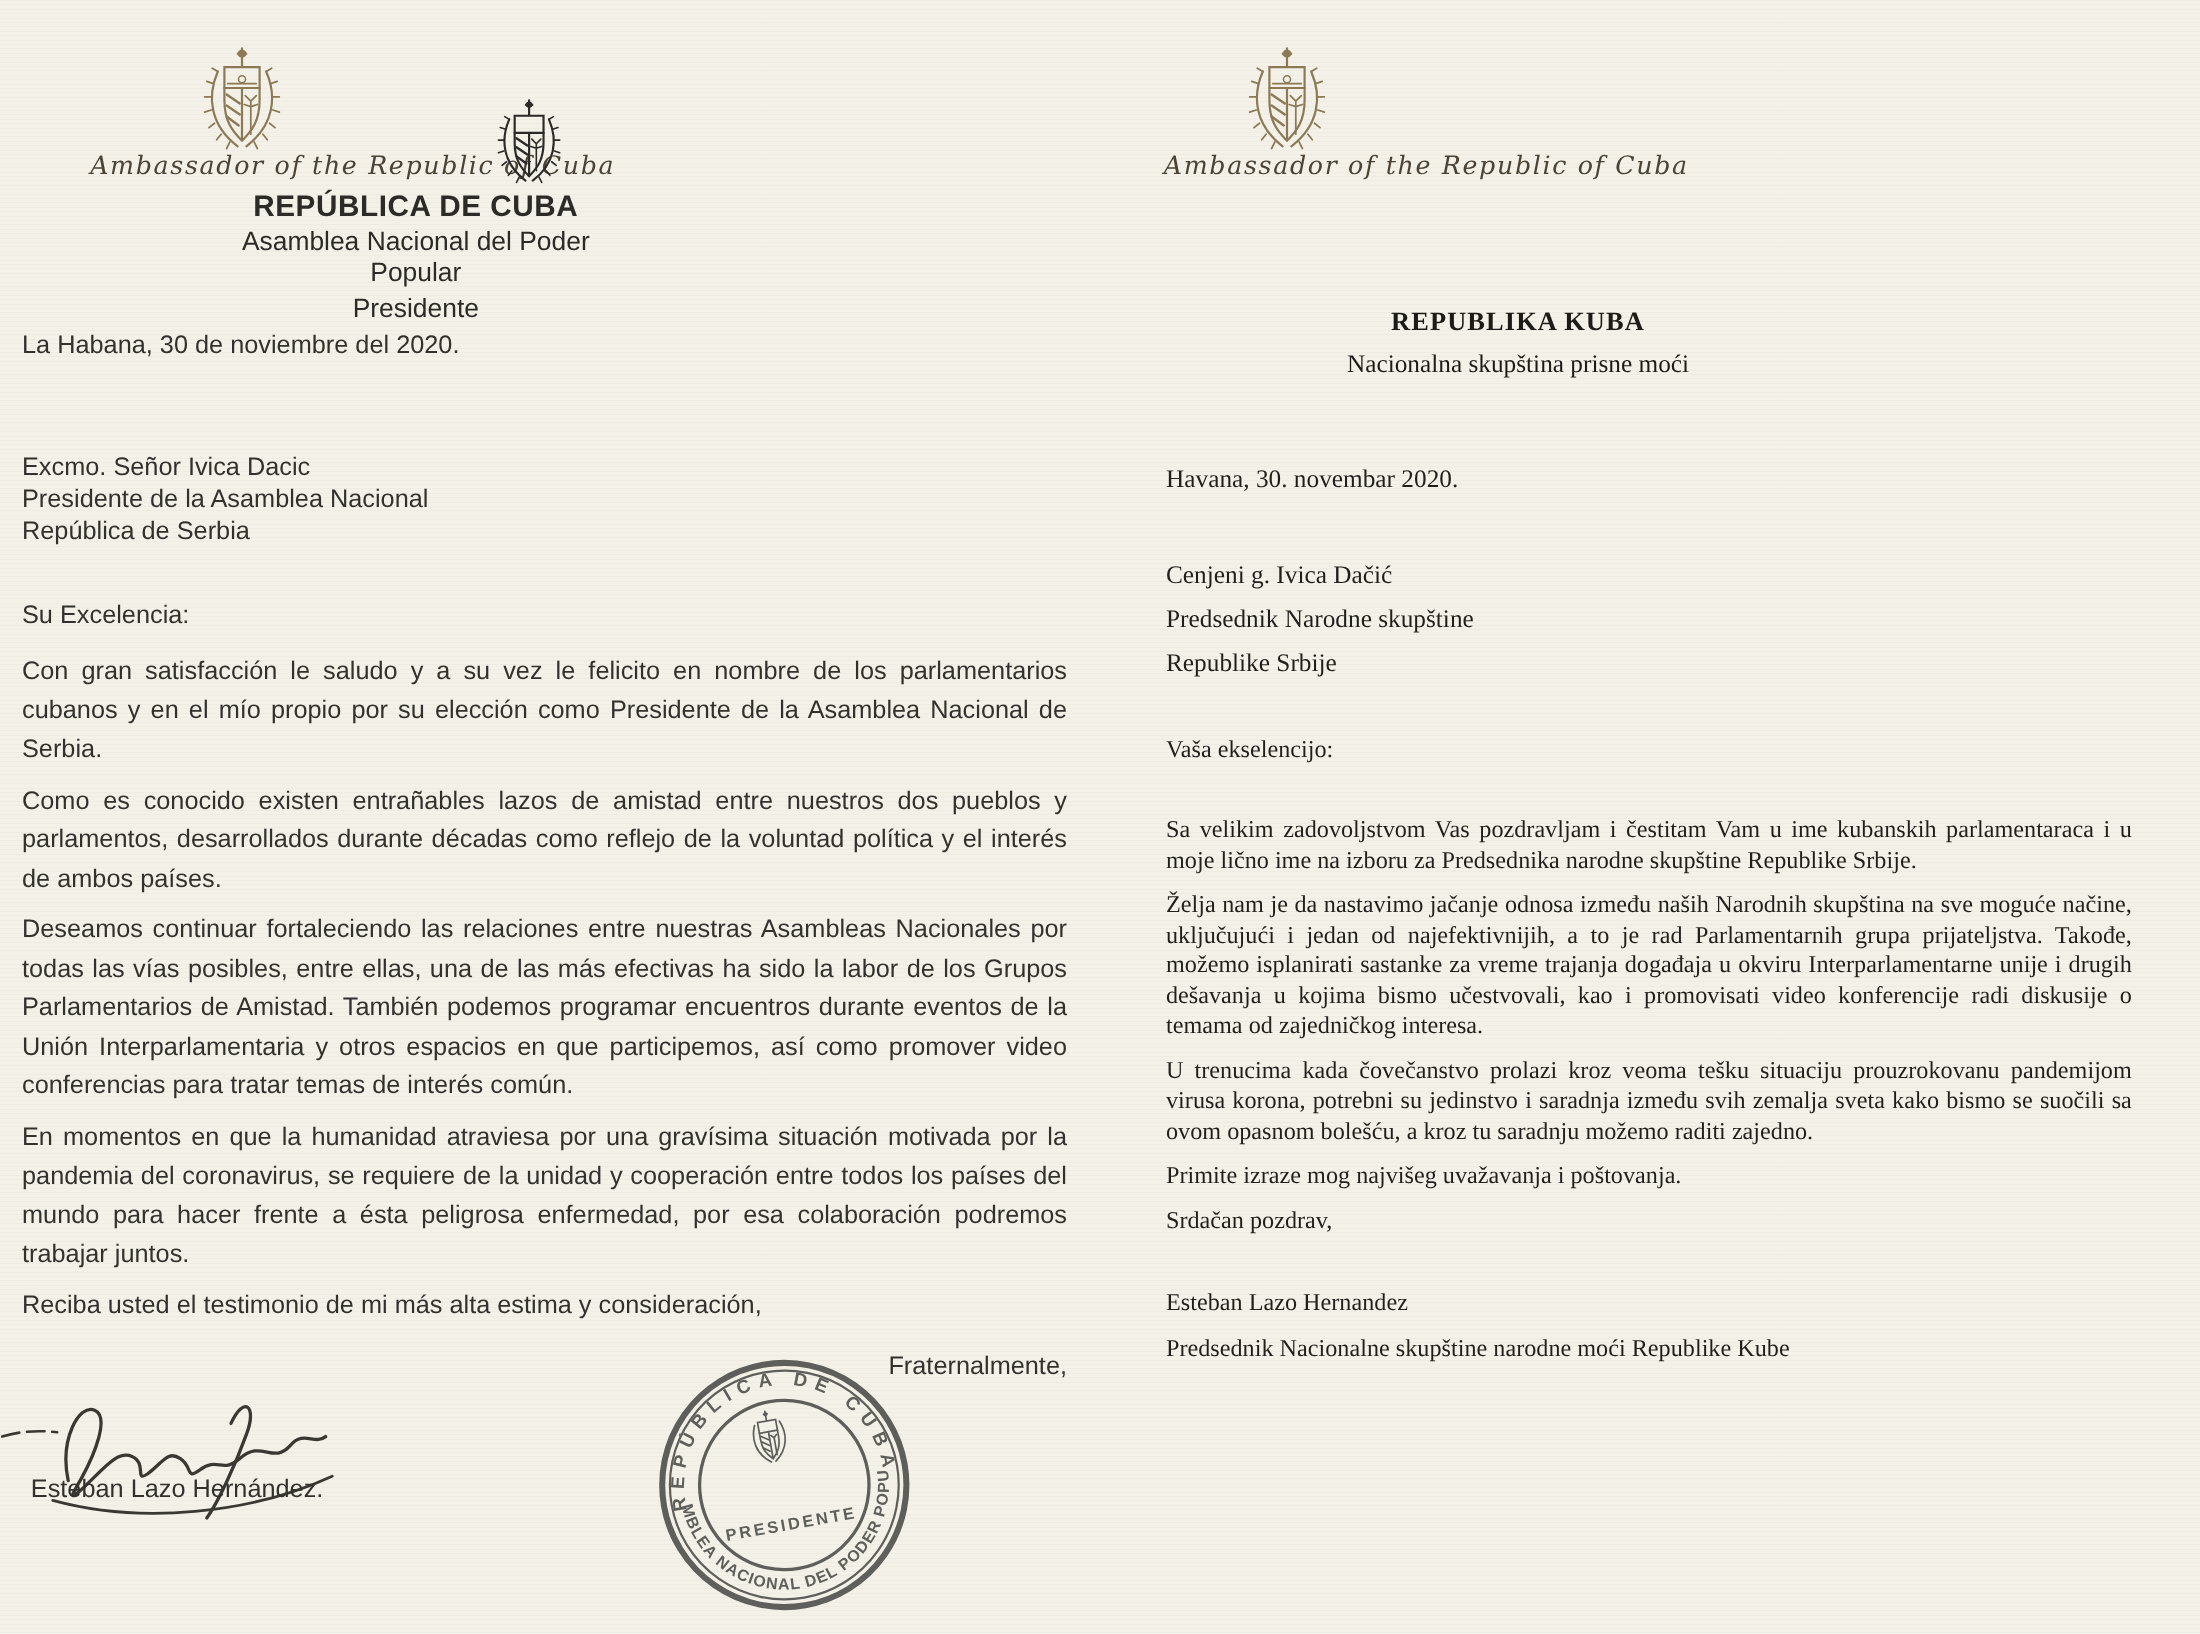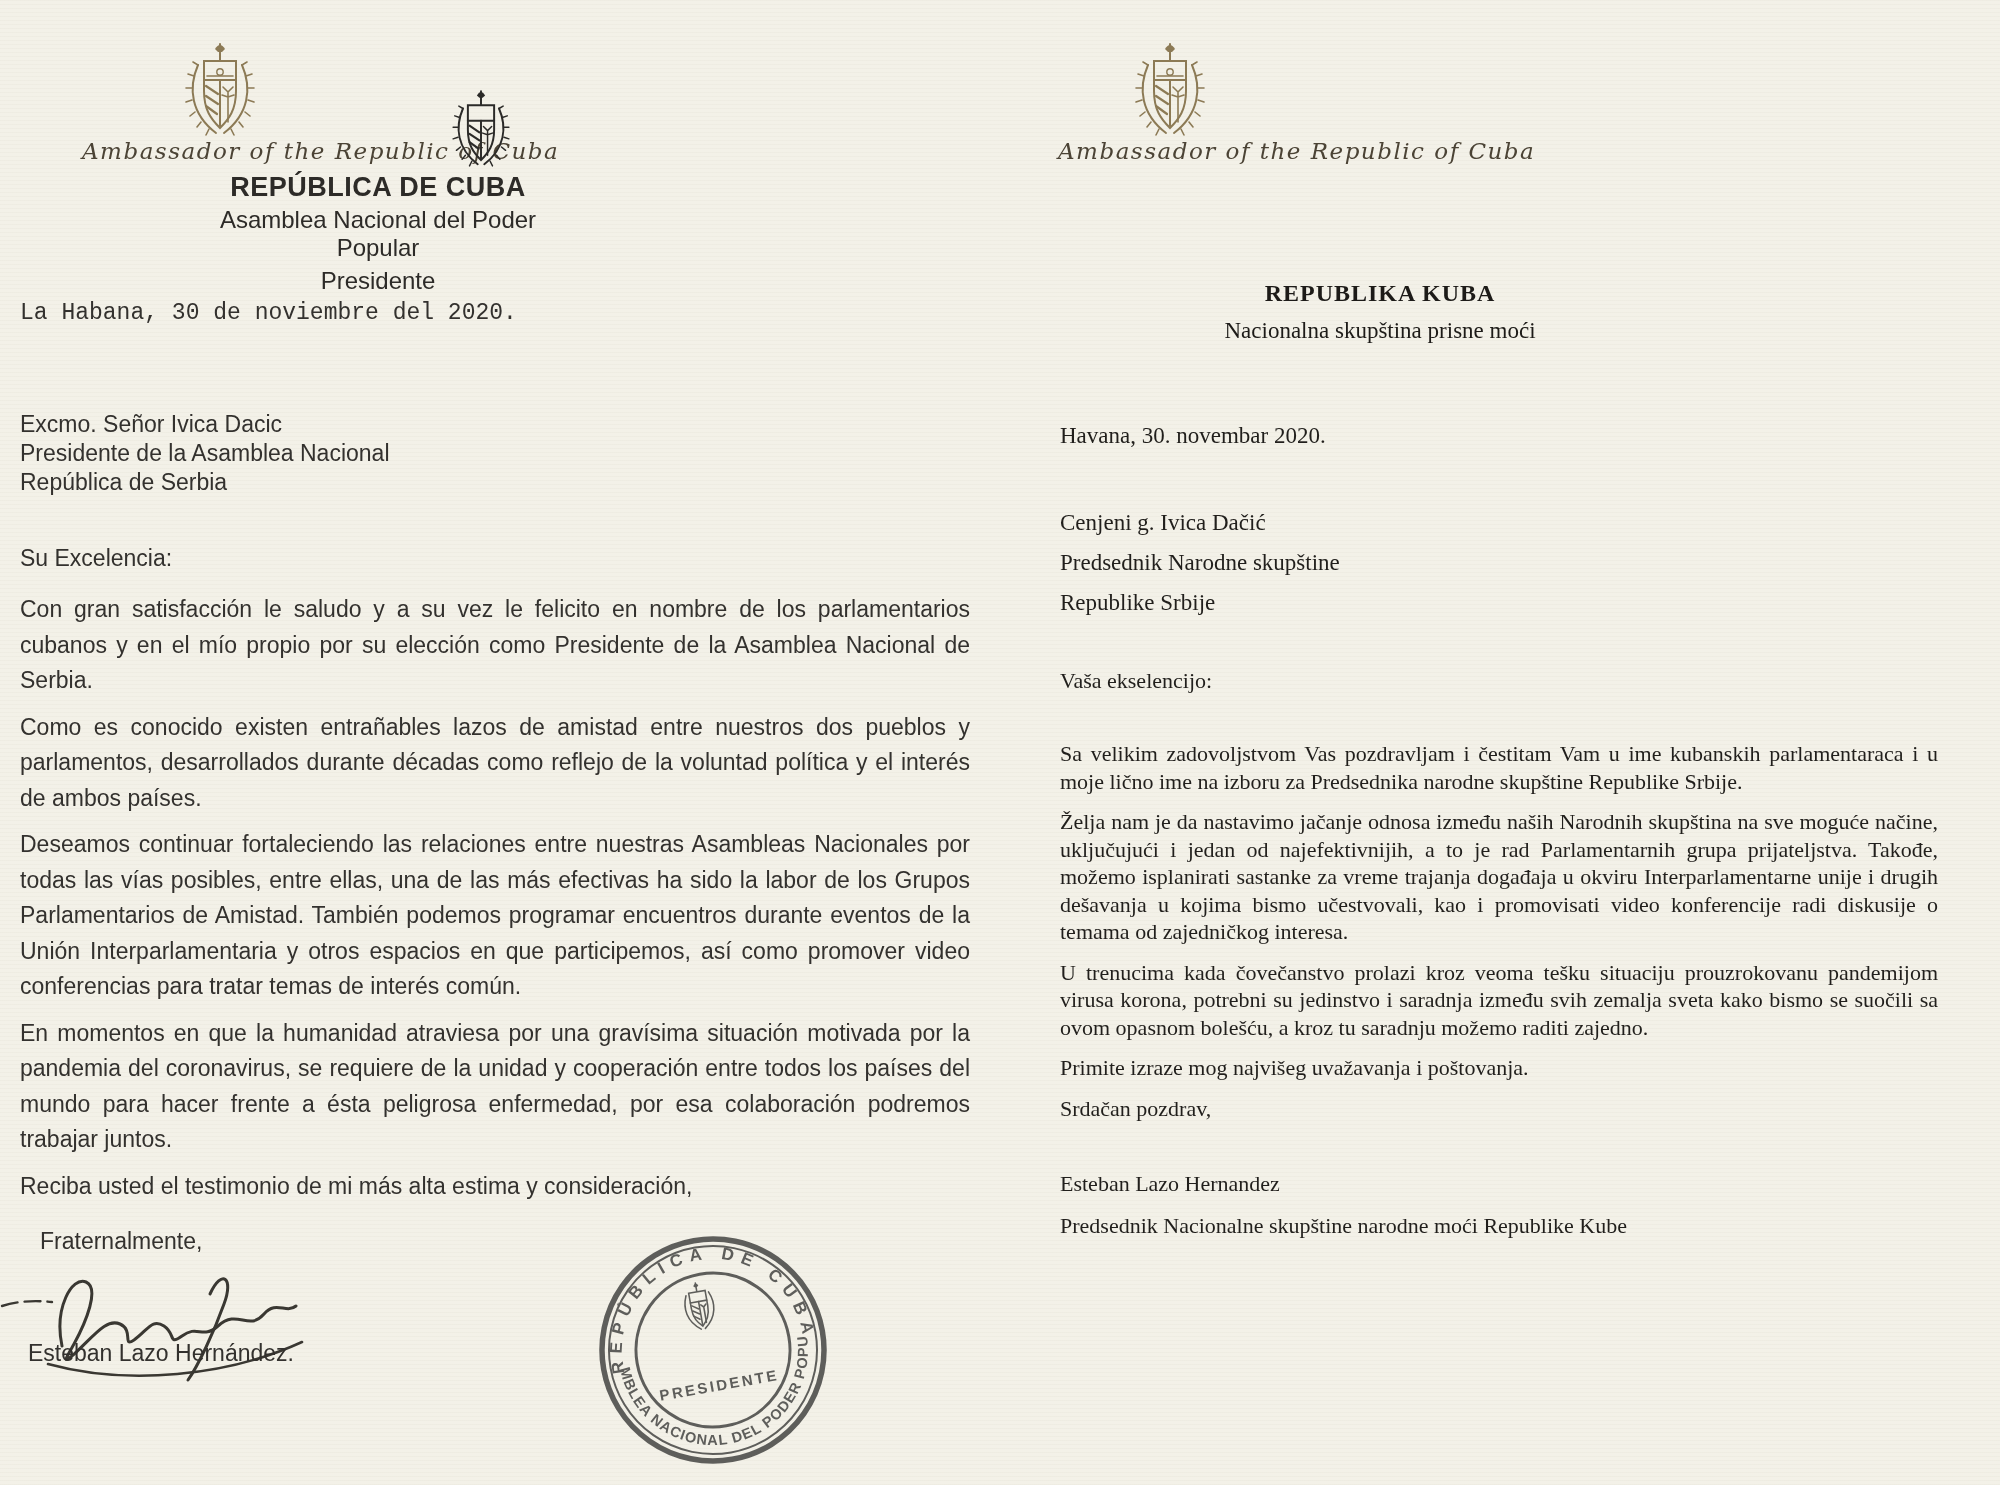--- a/index.html
+++ b/index.html
@@ -26,33 +26,33 @@
     left:178px; top:172px; width:400px;
     text-align:center;
     font-family:"Liberation Sans", sans-serif;
     color:#2d2b28;
   }
   .l-heading .country { font-size:27px; font-weight:bold; letter-spacing:0.5px; }
   .l-heading .org     { font-size:24px; margin-top:3px; }
   .l-heading .office  { font-size:24px; margin-top:5px; }
 
   .l-sans { font-family:"Liberation Sans", sans-serif; color:#33312e; }
-  .l-date { left:20px; top:300px; font-size:23px;font-family:Liberation Mono, monospace; }
+  .l-date { left:20px; top:300px; font-size:23px; }
   .l-recipient { left:20px; top:410px; font-size:23px; line-height:29px; }
   .l-salutation { left:20px; top:545px; font-size:23px; }
   .l-body {
     left:20px; top:592px; width:950px;
     font-family:"Liberation Sans", sans-serif;
     font-size:23px; line-height:35.5px;
     text-align:justify;
     color:#33312e;
   }
   .l-body p { margin:0 0 11px 0; }
   .l-body p.closing { margin-top:6px; text-align:left; }
-  .l-body p.valediction { margin-top:20px; text-align:left;margin-left:20px; }
+  .l-body p.valediction { margin-top:20px; text-align:right; }
   .l-signatory { left:28px; top:1340px; font-size:23px; }
   .l-signature-svg { left:0px; top:1248px; }
   .seal-svg { left:592px; top:1224px; opacity:0.88; }
 
   
   .r-script {
     left:1058px; top:138px;
     font-family:"DejaVu Serif", serif;
     font-style:italic;
     font-size:23px; letter-spacing:1.5px;

